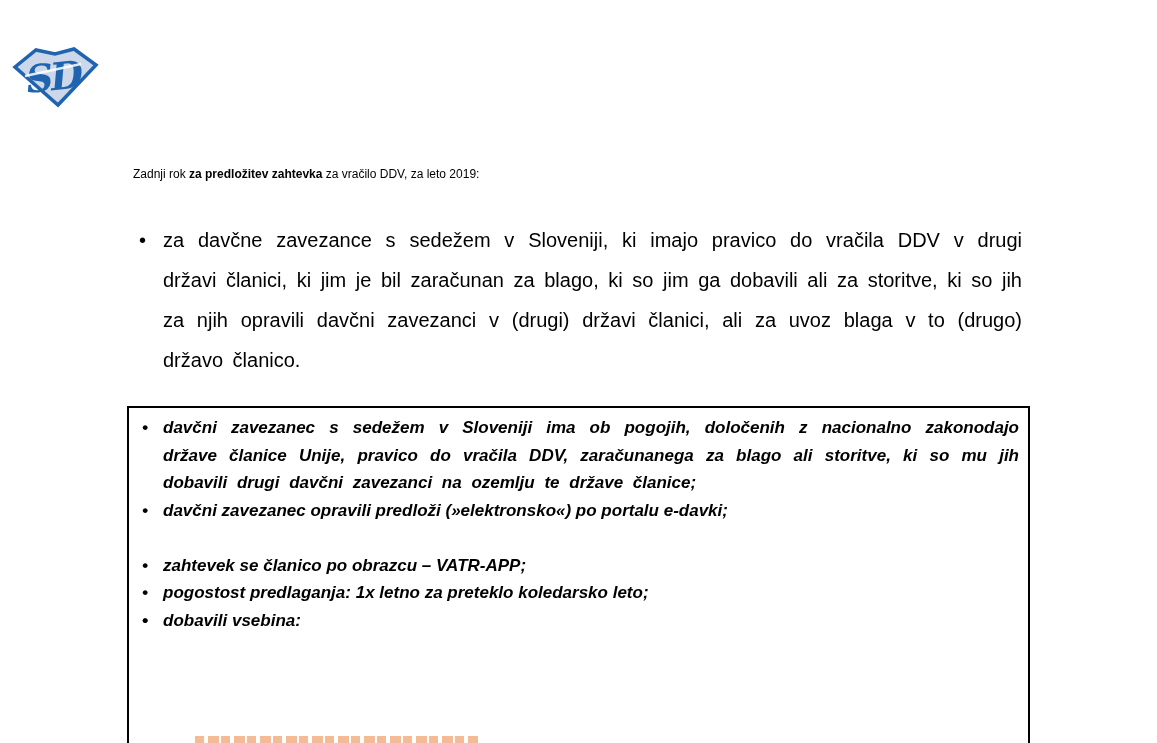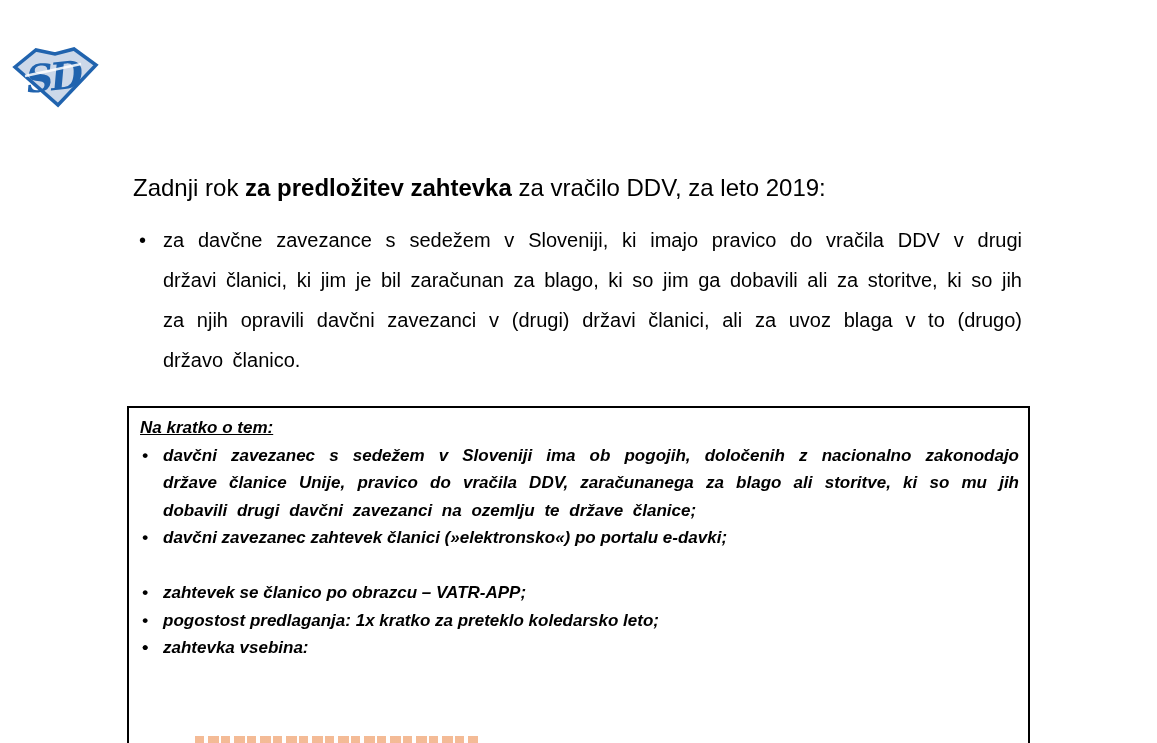--- a/index.html
+++ b/index.html
@@ -19,23 +19,23 @@
     left: 11px;
     top: 46px;
     width: 88px;
     height: 62px;
   }
 
   
   .doc-title {
     position: absolute;
     left: 133px;
-    top: 175px;
+    top: 162px;
     width: 900px;
-    font-size: 24px;
+    font-size: 12px;
     line-height: 25px;
     white-space: nowrap;
   }
   .doc-title .b { font-weight: bold; }
 
   
   .intro-item {
     position: absolute;
     left: 133px;
     top: 220px;
@@ -126,43 +126,42 @@
   </div>
 
   <div class="doc-title"><span>Zadnji rok </span><span class="b">za predložitev zahtevka</span><span> za vračilo DDV, za leto 2019:</span></div>
 
   <div class="intro-item">
     <span class="dot">•</span>
     <span>za davčne zavezance s sedežem v Sloveniji, ki imajo pravico do vračila DDV v drugi državi članici, ki jim je bil zaračunan za blago, ki so jim ga dobavili ali za storitve, ki so jih za njih opravili davčni zavezanci v (drugi) državi članici, ali za uvoz blaga v to (drugo) državo članico.</span>
   </div>
 
   <div class="summary-box">
-    <div class="summary-heading">Na kratko o tem:</div>
     <ul class="summary-list">
       <li class="just">
         <span class="dot">•</span>
         <span>davčni zavezanec s sedežem v Sloveniji ima ob pogojih, določenih z nacionalno zakonodajo države članice Unije, pravico do vračila DDV, zaračunanega za blago ali storitve, ki so mu jih dobavili drugi davčni zavezanci na ozemlju te države članice;</span>
       </li>
       <li>
         <span class="dot">•</span>
-        <span>davčni zavezanec zahtevek članici (»elektronsko«) po portalu e-davki;</span>
+        <span>davčni zavezanec opravili predloži (»elektronsko«) po portalu e-davki;</span>
       </li>
       <li class="gap-before">
         <span class="dot">•</span>
         <span>zahtevek se članico po obrazcu – VATR-APP;</span>
       </li>
       <li>
         <span class="dot">•</span>
-        <span>pogostost predlaganja: 1x kratko za preteklo koledarsko leto;</span>
+        <span>pogostost predlaganja: 1x letno za preteklo koledarsko leto;</span>
       </li>
       <li class="just">
         <span class="dot">•</span>
       </li>
       <li>
         <span class="dot">•</span>
-        <span>zahtevka vsebina:</span>
+        <span>dobavili vsebina:</span>
       </li>
     </ul>
   </div>
 
   <div class="trunc-link"></div>
 
 </div>
 
 </body></html>

